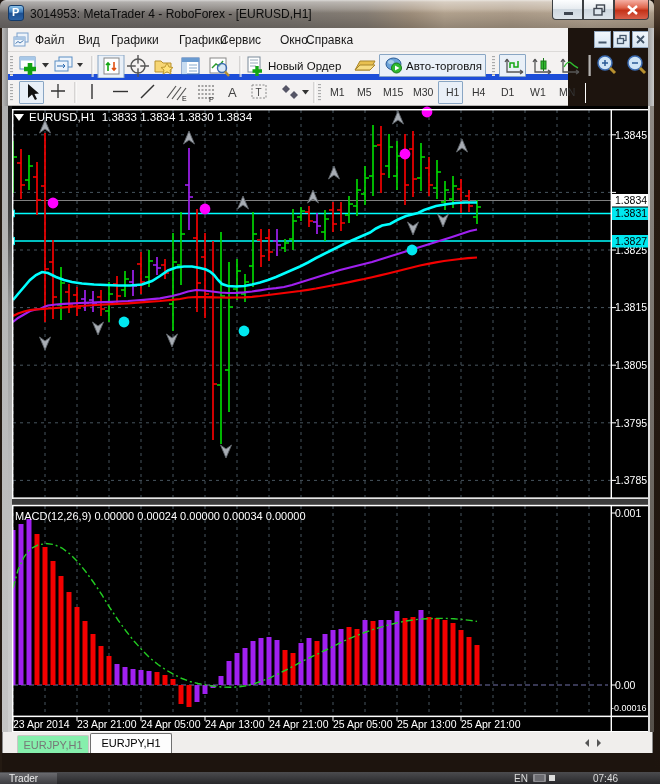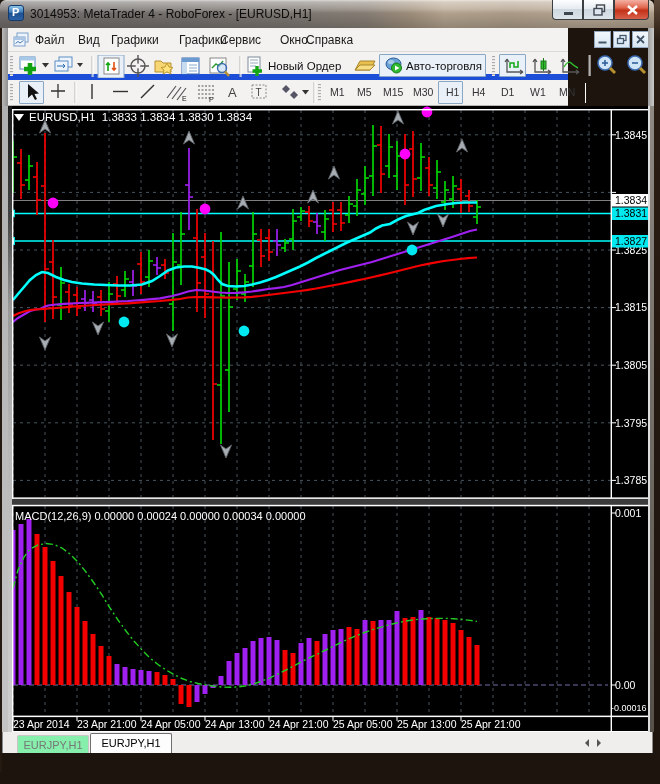--- a/index.html
+++ b/index.html
@@ -626,12 +626,22 @@
   <div id="tabs" class="abs">
     <div id="tab1">EURJPY,H1</div>
     <div id="tab2">EURJPY,H1</div>
     <svg class="abs" style="left:580px;top:5px" width="30" height="12">
       <path d="M6 2 L2 6 L6 10 Z" fill="#555"></path>
       <path d="M14 2 L18 6 L14 10 Z" fill="#555"></path>
     </svg>
   </div>
 
 
+  <div id="taskbar" class="abs">
+    <div id="task1">Trader</div>
+    <span class="abs" style="left:514px;top:1px;font-size:10px;color:#ddd">EN</span>
+    <svg class="abs" style="left:533px;top:2px" width="14" height="9">
+      <rect x="0" y="0" width="13" height="8" rx="1" fill="#8e8e92"></rect>
+      <path d="M2 2 H11 M2 4 H11 M2 6 H11" stroke="#44444a" stroke-width="0.9"></path>
+    </svg>
+    <div class="abs" style="left:549px;top:3px;width:6px;height:6px;background:#ddd"></div>
+    <span class="abs" style="left:593px;top:1px;font-size:10px;color:#ddd">07:46</span>
+  </div>
 </div>
 </body></html>

